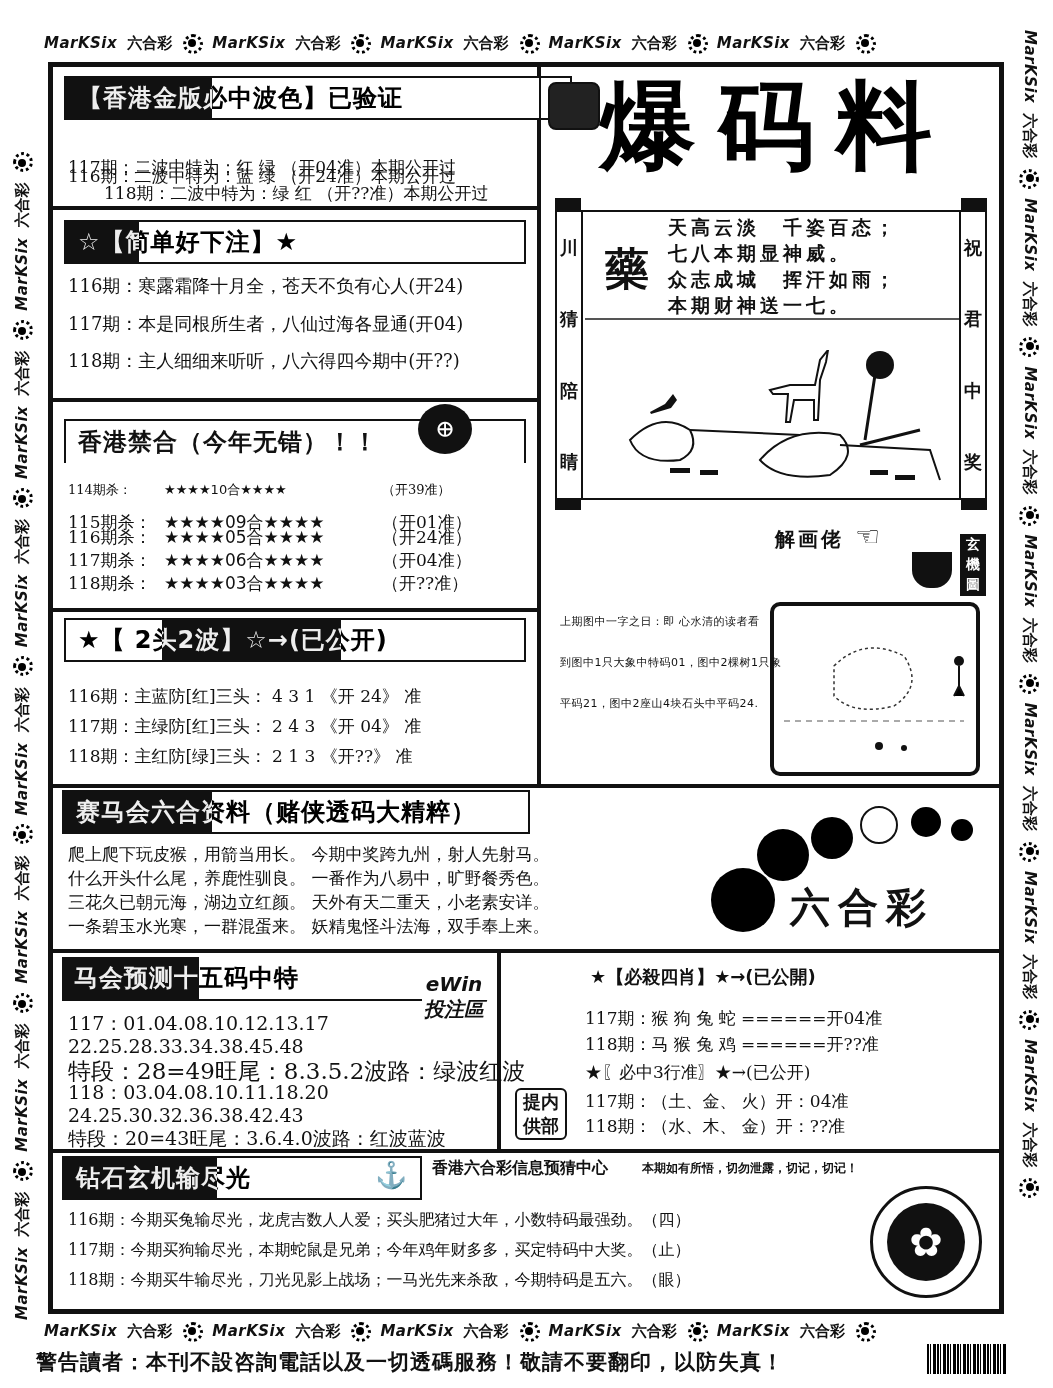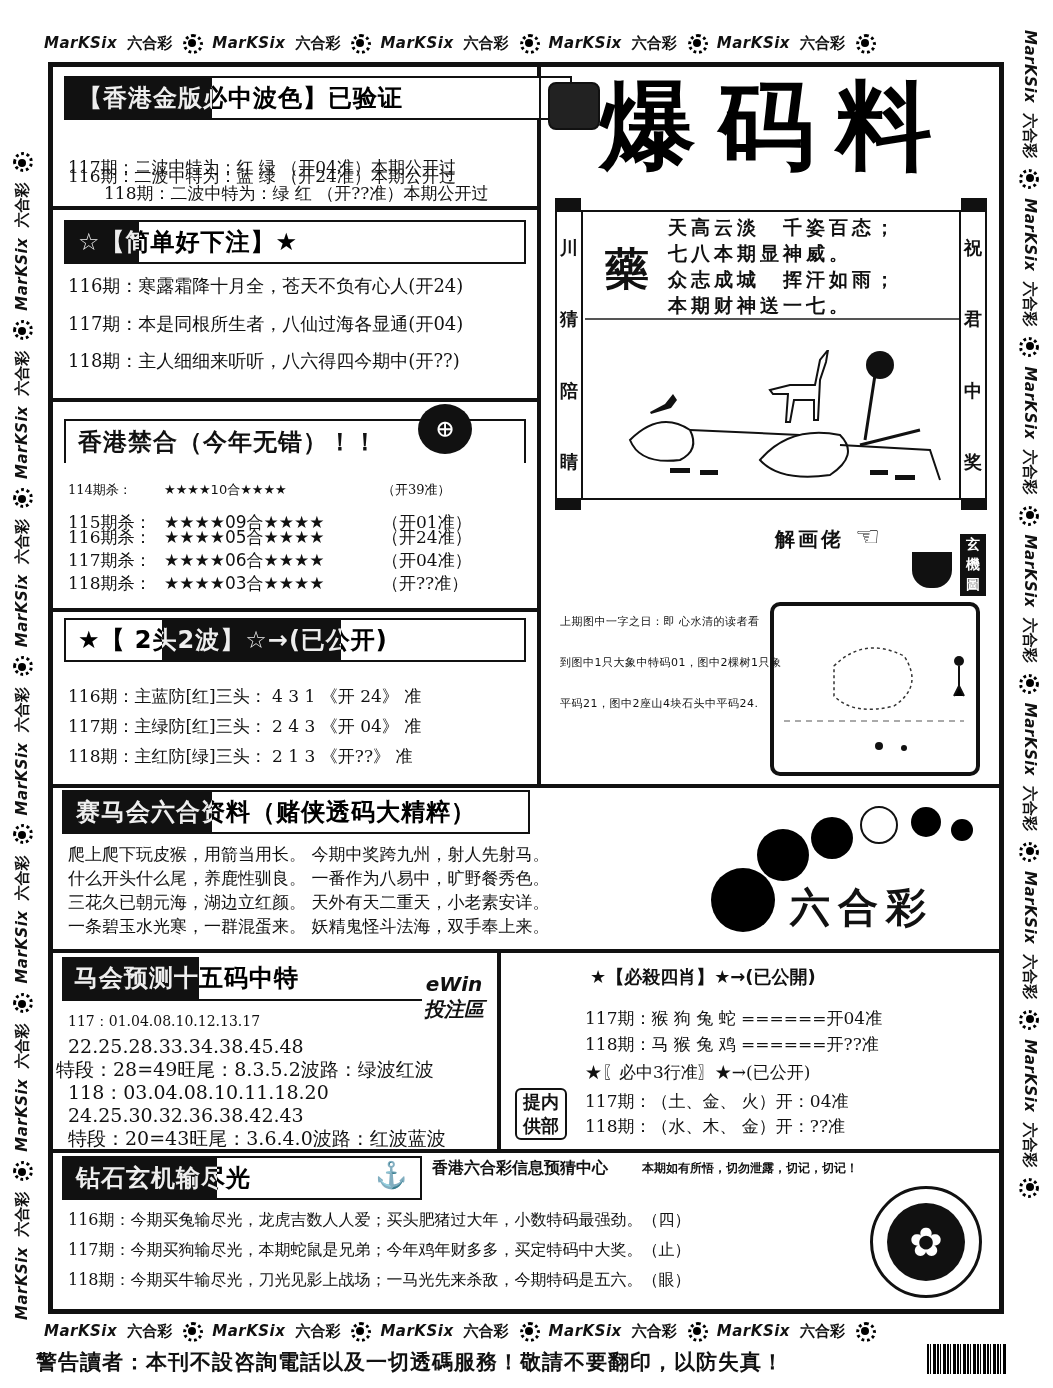--- a/index.html
+++ b/index.html
@@ -272,23 +272,23 @@
 <div class="ball" style="left:951px;top:819px;width:22px;height:22px;"></div>
 <div class="lhc-big">六合彩</div>
 
 <div class="cell" style="left:51px;top:951px;width:448px;height:200px;"></div>
 <div class="hdr" style="left:62px;top:957px;width:360px;border:none;border-bottom:2px solid #111;background:linear-gradient(90deg,#111 0,#111 38%,#fff 38%);">
   <span style="color:#fff;mix-blend-mode:difference;">马会预测十五码中特</span>
 </div>
 <div class="ewin">
   <div style="font-family:'DejaVu Sans',sans-serif;font-weight:bold;font-style:italic;font-size:20px;text-align:center;margin-top:12px;">eWin 投注區</div>
 </div>
-<div class="line" style="left:68px;top:1014px;font-size:14px;">117：01.04.08.10.12.13.17</div>
+<div class="line" style="left:68px;top:1014px;font-size:19px;">117：01.04.08.10.12.13.17</div>
 <div class="line" style="left:68px;top:1037px;font-size:19px;">22.25.28.33.34.38.45.48</div>
-<div class="line" style="left:56px;top:1060px;font-size:19px;">特段：28=49旺尾：8.3.5.2波路：绿波红波</div>
+<div class="line" style="left:68px;top:1060px;font-size:23px;">特段：28=49旺尾：8.3.5.2波路：绿波红波</div>
 <div class="line" style="left:68px;top:1083px;font-size:19px;">118：03.04.08.10.11.18.20</div>
 <div class="line" style="left:68px;top:1106px;font-size:19px;">24.25.30.32.36.38.42.43</div>
 <div class="line" style="left:68px;top:1129px;font-size:19px;">特段：20=43旺尾：3.6.4.0波路：红波蓝波</div>
 
 <div class="cell" style="left:499px;top:951px;width:502px;height:200px;"></div>
 <div class="line" style="left:590px;top:968px;font-family:'DejaVu Sans',sans-serif;font-weight:bold;font-size:18px;">★【必殺四肖】★→(已公開)</div>
 <div class="line" style="left:585px;top:1010px;">117期：猴 狗 兔 蛇 ======开04准</div>
 <div class="line" style="left:585px;top:1036px;">118期：马 猴 兔 鸡 ======开??准</div>
 <div class="line" style="left:585px;top:1064px;">★〖必中3行准〗★→(已公开)</div>
 <div class="line" style="left:585px;top:1093px;">117期：（土、金、 火）开：04准</div>

